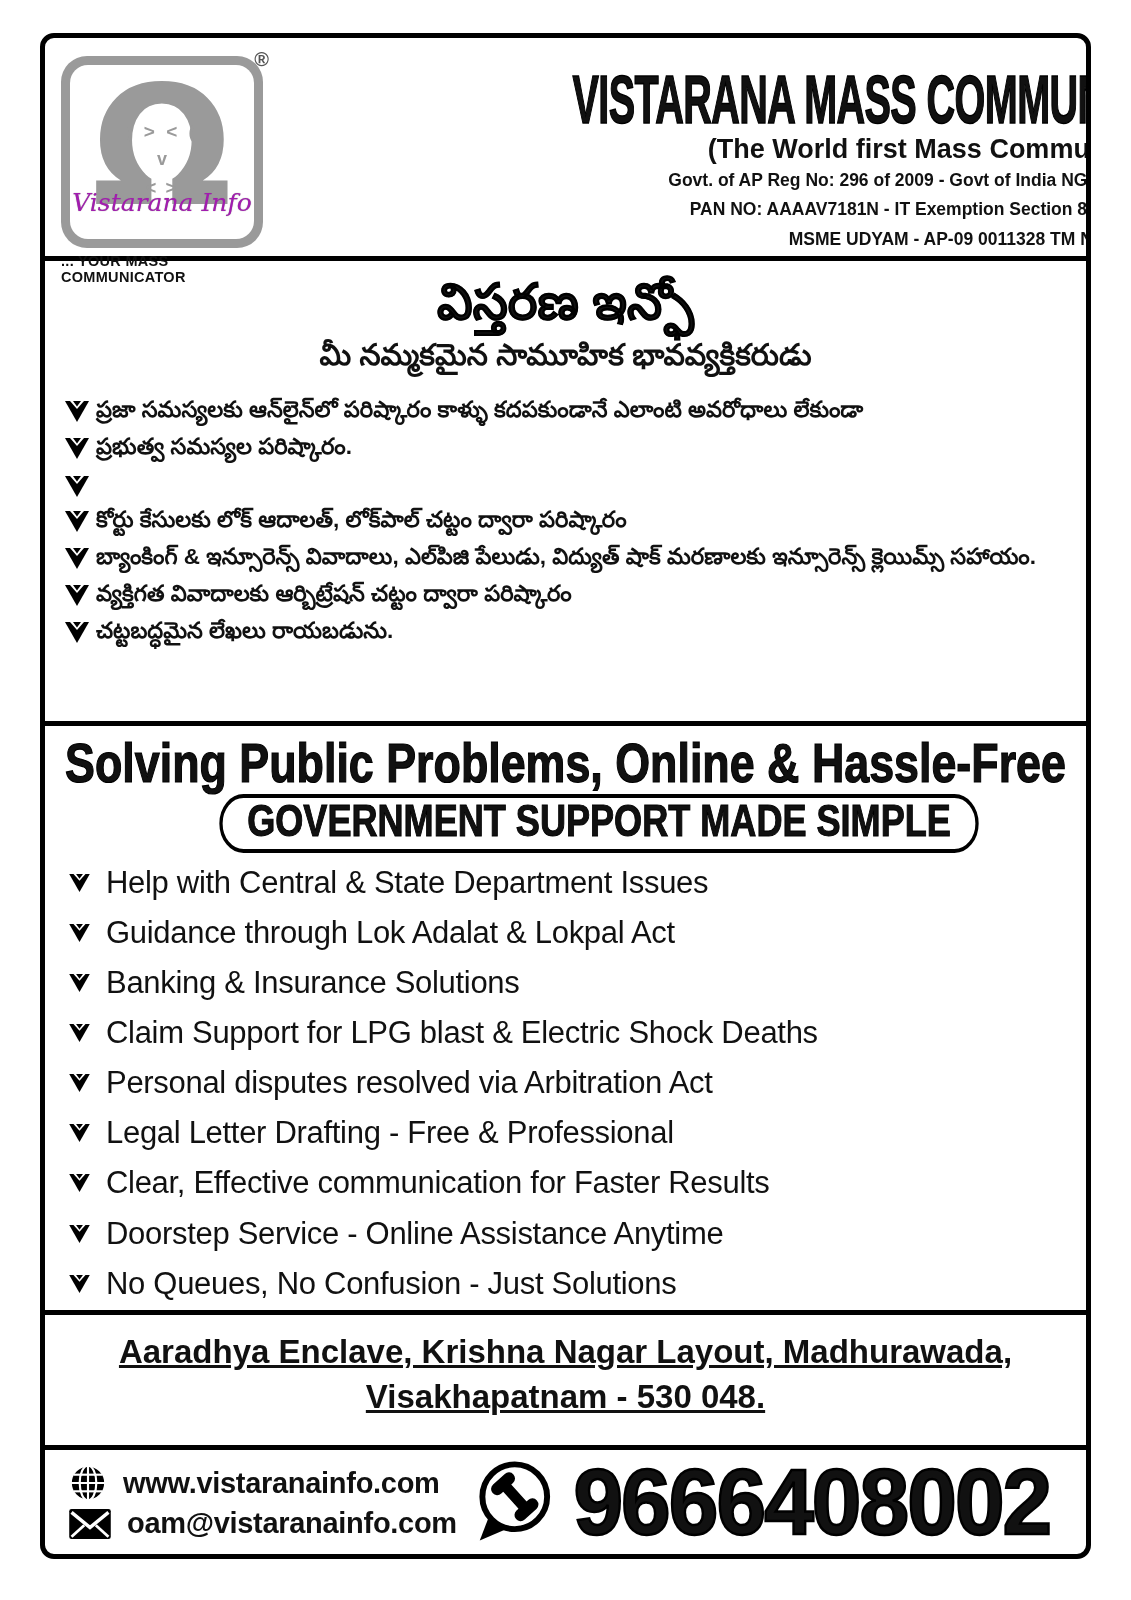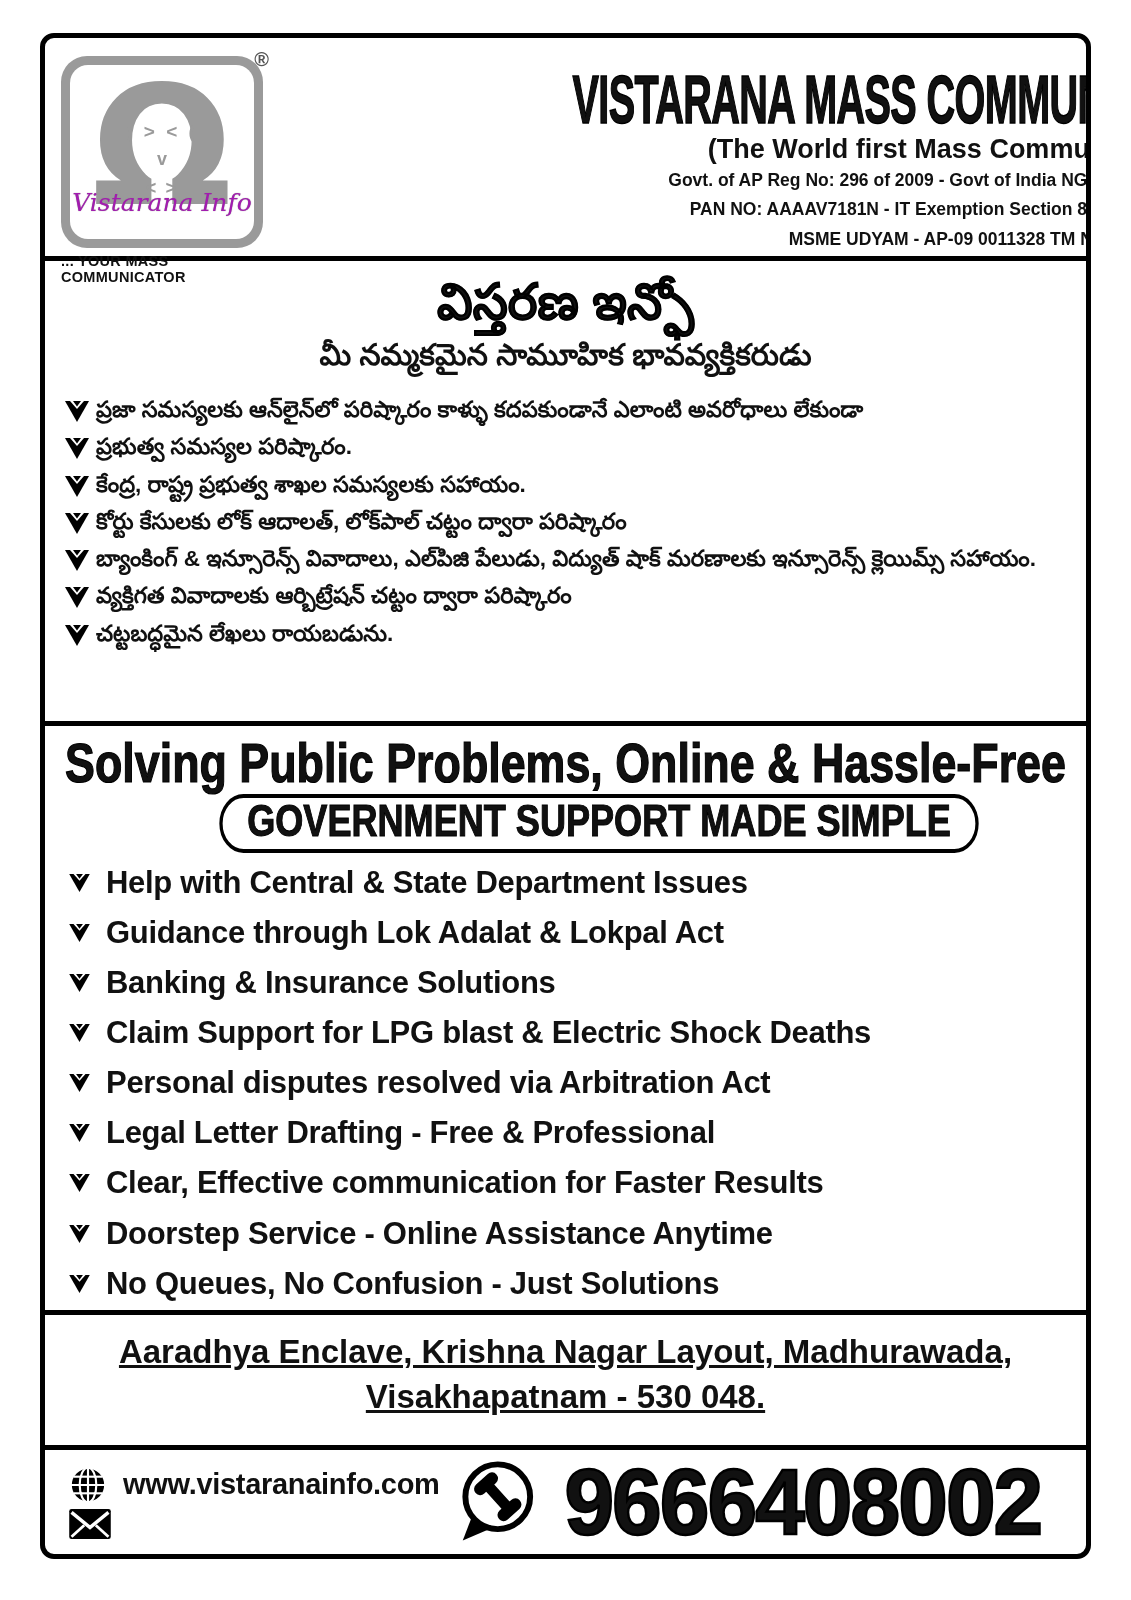--- a/index.html
+++ b/index.html
@@ -72,21 +72,21 @@
     flex:none; transform:scaleX(0.82); transform-origin:center;
     border:4px solid #000; border-radius:45px; padding:0px 30px 4px 30px;
   }
   .pill-text {
     white-space:nowrap; font-weight:bold; font-size:44px; line-height:1.05;
     -webkit-text-stroke:1px #000; letter-spacing:0px;
   }
   .e-bullets { margin-top:12px; }
   .e-row { display:flex; align-items:flex-start; gap:16px; margin-bottom:14.5px; }
   .e-row .chev { flex:none; margin-top:9px; }
-  .e-text { font-size:31px; font-weight:bold; line-height:1.15; letter-spacing:-0.3px; }
+  .e-text { font-size:31px; font-weight:normal; line-height:1.15; letter-spacing:-0.3px; }
   
   .address { height:136px; padding-top:14px; text-align:center;text-decoration:underline; }
   .addr-line { font-size:33px; font-weight:bold; line-height:1.38; }
   
   .contact { flex:1; display:flex; align-items:center; padding:6px 18px 6px 24px; }
   .contact-left { flex:none; }
   .c-row { display:flex; align-items:center; gap:16px; margin:5px 0; }
   .c-text { font-size:29px; font-weight:bold; letter-spacing:-0.3px; }
   .wa-icon { flex:none; margin-left:14px; }
   .phone-row { flex:1; display:flex; justify-content:center; }
@@ -148,21 +148,20 @@
           </svg>
           <span class="t-text">ప్రభుత్వ సమస్యల పరిష్కారం.</span>
         </div>
 
         <div class="t-row">
           <svg class="chev" width="24" height="21" viewBox="0 0 24 21">
             <polygon points="0,0 24,0 12,21" fill="#000"></polygon>
             <polygon points="5,0 19,0 12,8" fill="#fff"></polygon>
             <polygon points="8,0 16,0 12,5.5" fill="#000"></polygon>
           </svg>
-          <span class="t-text">కేంద్ర, రాష్ట్ర ప్రభుత్వ శాఖల సమస్యలకు సహాయం.</span>
         </div>
 
         <div class="t-row">
           <svg class="chev" width="24" height="21" viewBox="0 0 24 21">
             <polygon points="0,0 24,0 12,21" fill="#000"></polygon>
             <polygon points="5,0 19,0 12,8" fill="#fff"></polygon>
             <polygon points="8,0 16,0 12,5.5" fill="#000"></polygon>
           </svg>
           <span class="t-text">కోర్టు కేసులకు లోక్ ఆదాలత్, లోక్‌పాల్ చట్టం ద్వారా పరిష్కారం</span>
         </div>
@@ -311,20 +310,21 @@
         </svg>
         <span class="c-text">www.vistaranainfo.com</span>
       </div>
       <div class="c-row">
         <svg width="42" height="30" viewBox="0 0 36 26">
           <rect width="36" height="26" rx="2" fill="#000"></rect>
           <polyline points="2,3 18,16 34,3" stroke="#fff" stroke-width="3" fill="none"></polyline>
           <line x1="2" y1="24" x2="13" y2="14" stroke="#fff" stroke-width="2.4"></line>
           <line x1="34" y1="24" x2="23" y2="14" stroke="#fff" stroke-width="2.4"></line>
         </svg>
+        <span class="c-text">oam@vistaranainfo.com</span>
       </div>
     </div>
     <svg class="wa-icon" width="84" height="88" viewBox="0 0 48 50">
       <circle cx="25" cy="22" r="18.5" fill="none" stroke="#000" stroke-width="3.4"></circle>
       <path d="M10 34 L5 47 L19 41 Z" fill="#000"></path>
       <g fill="#000" transform="rotate(-42 25 22)">
         <rect x="22" y="11" width="6.2" height="22" rx="3.1"></rect>
         <rect x="17" y="8.5" width="16" height="7" rx="3.5"></rect>
         <rect x="17" y="28.5" width="16" height="7" rx="3.5"></rect>
       </g>

